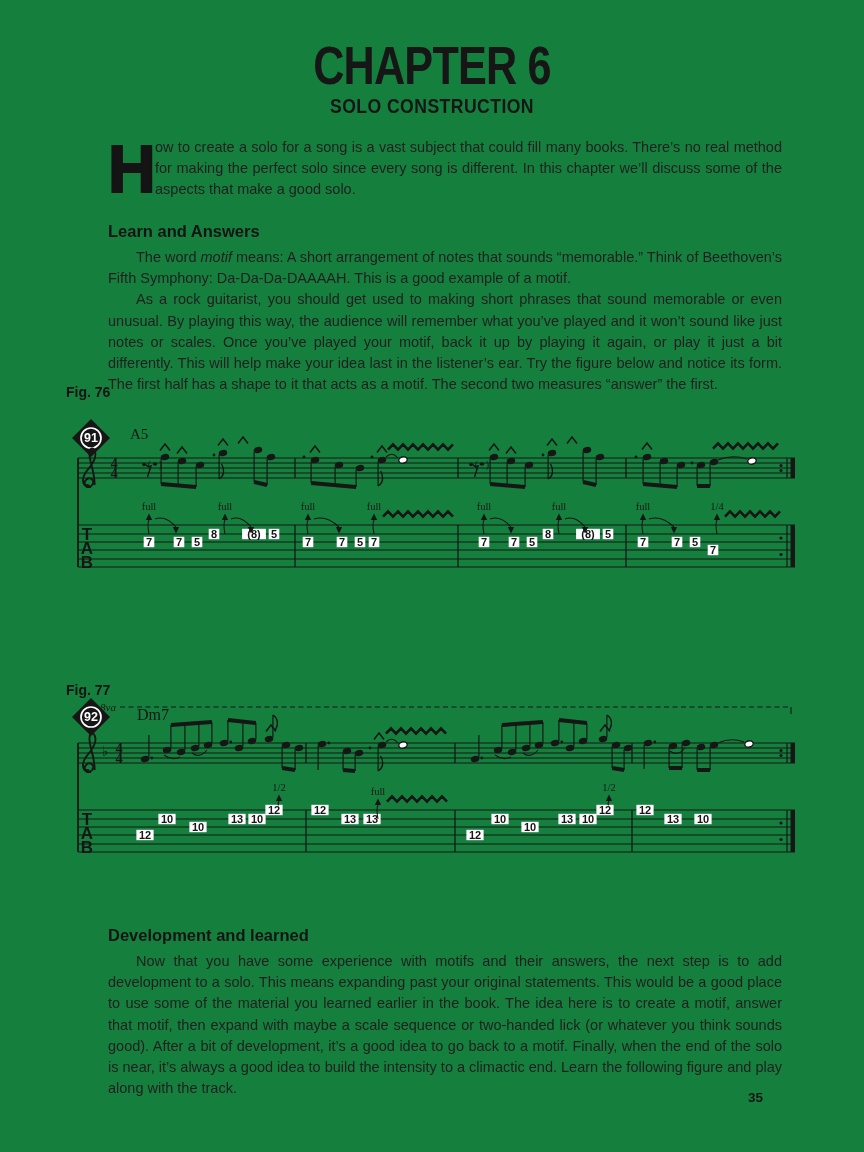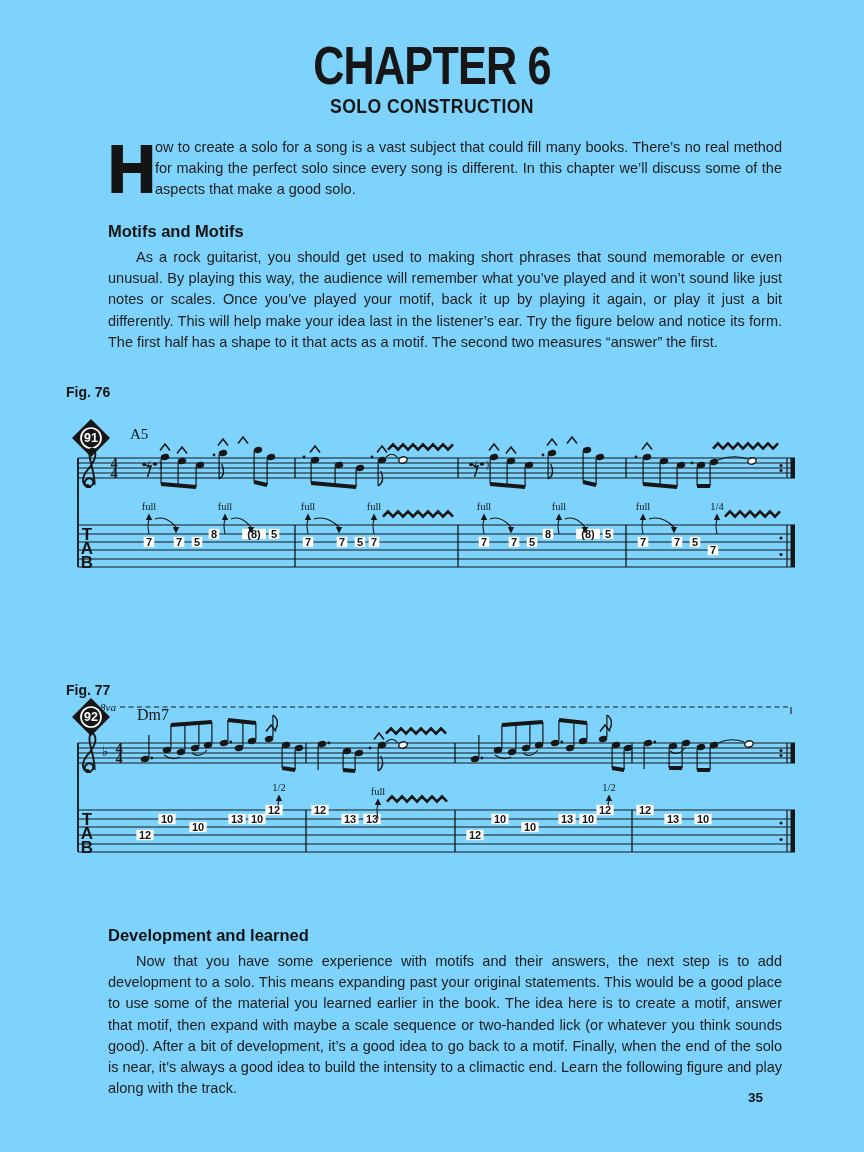--- a/index.html
+++ b/index.html
@@ -1,16 +1,16 @@
 <!DOCTYPE html>
 <html><head>
 <meta charset="utf-8">
 <style>
   html,body{margin:0;padding:0;background:#e8e8e8;}
-  .page{position:relative;width:864px;height:1152px;margin:0 auto;background:#7dd3fc;
+  .page{position:relative;width:864px;height:1152px;margin:0 auto;background:#15803d;
         font-family:"Liberation Sans",sans-serif;color:#1d1d1d;overflow:hidden;}
   .chapter-title{position:absolute;left:0;top:34px;width:864px;text-align:center;
         font-size:54px;font-weight:700;letter-spacing:-1px;color:#161616;
         transform:scaleX(0.80);}
   .chapter-sub{position:absolute;left:0;top:95px;width:864px;text-align:center;
         font-size:20px;font-weight:700;letter-spacing:0.5px;color:#161616;
         transform:scaleX(0.88);}
   .body-text{font-size:14.5px;line-height:21.2px;text-align:justify;color:#202020;}
   .abs{position:absolute;}
   .ind{text-indent:28px;margin:0;}
@@ -27,23 +27,24 @@
 
 <div class="page">
 
   <div class="chapter-title">CHAPTER 6</div>
   <div class="chapter-sub">SOLO CONSTRUCTION</div>
 
   <div class="abs body-text" style="left:108px;top:137px;width:674px;">
     <span class="dropcap">H</span><span>ow to create a solo for a song is a vast subject that could fill many books. There’s no real method for making the perfect solo since every song is different. In this chapter we’ll discuss some of the aspects that make a good solo.</span>
   </div>
 
-  <div class="heading" style="left:108px;top:222px;">Motifs and Motifs</div>
+  <div class="heading" style="left:108px;top:222px;">Learn and Answers</div>
 
   <div class="abs body-text" style="left:108px;top:247px;width:674px;">
+    <p class="ind"><span>The word </span><i>motif</i><span> means: A short arrangement of notes that sounds “memorable.” Think of Beethoven’s Fifth Symphony: Da-Da-Da-DAAAAH. This is a good example of a motif.</span></p>
     <p class="ind">As a rock guitarist, you should get used to making short phrases that sound memorable or even unusual. By playing this way, the audience will remember what you’ve played and it won’t sound like just notes or scales. Once you’ve played your motif, back it up by playing it again, or play it just a bit differently. This will help make your idea last in the listener’s ear. Try the figure below and notice its form. The first half has a shape to it that acts as a motif. The second two measures “answer” the first.</p>
   </div>
 
   <div class="figlabel" style="left:66px;top:384px;">Fig. 76</div>
   <svg id="fig76" class="abs" style="left:58px;top:413px;" width="740" height="180" viewBox="0 0 740 180">
       <g>
         <line x1="20" y1="45" x2="737" y2="45" stroke="#161616" stroke-width="1"></line>
         <line x1="20" y1="50" x2="737" y2="50" stroke="#161616" stroke-width="1"></line>
         <line x1="20" y1="55" x2="737" y2="55" stroke="#161616" stroke-width="1"></line>
         <line x1="20" y1="60" x2="737" y2="60" stroke="#161616" stroke-width="1"></line>

